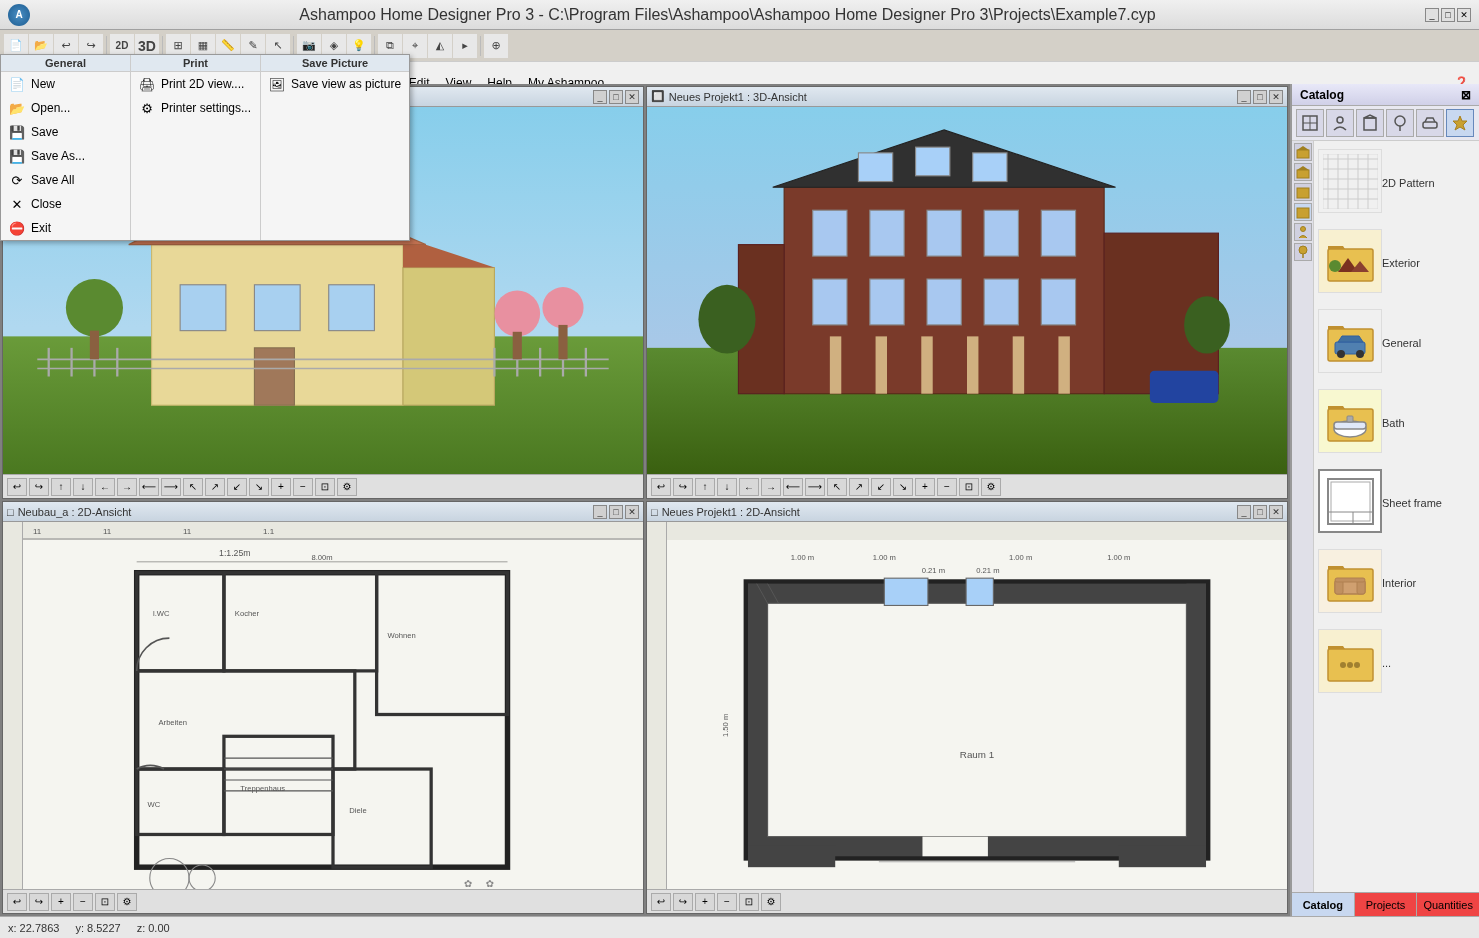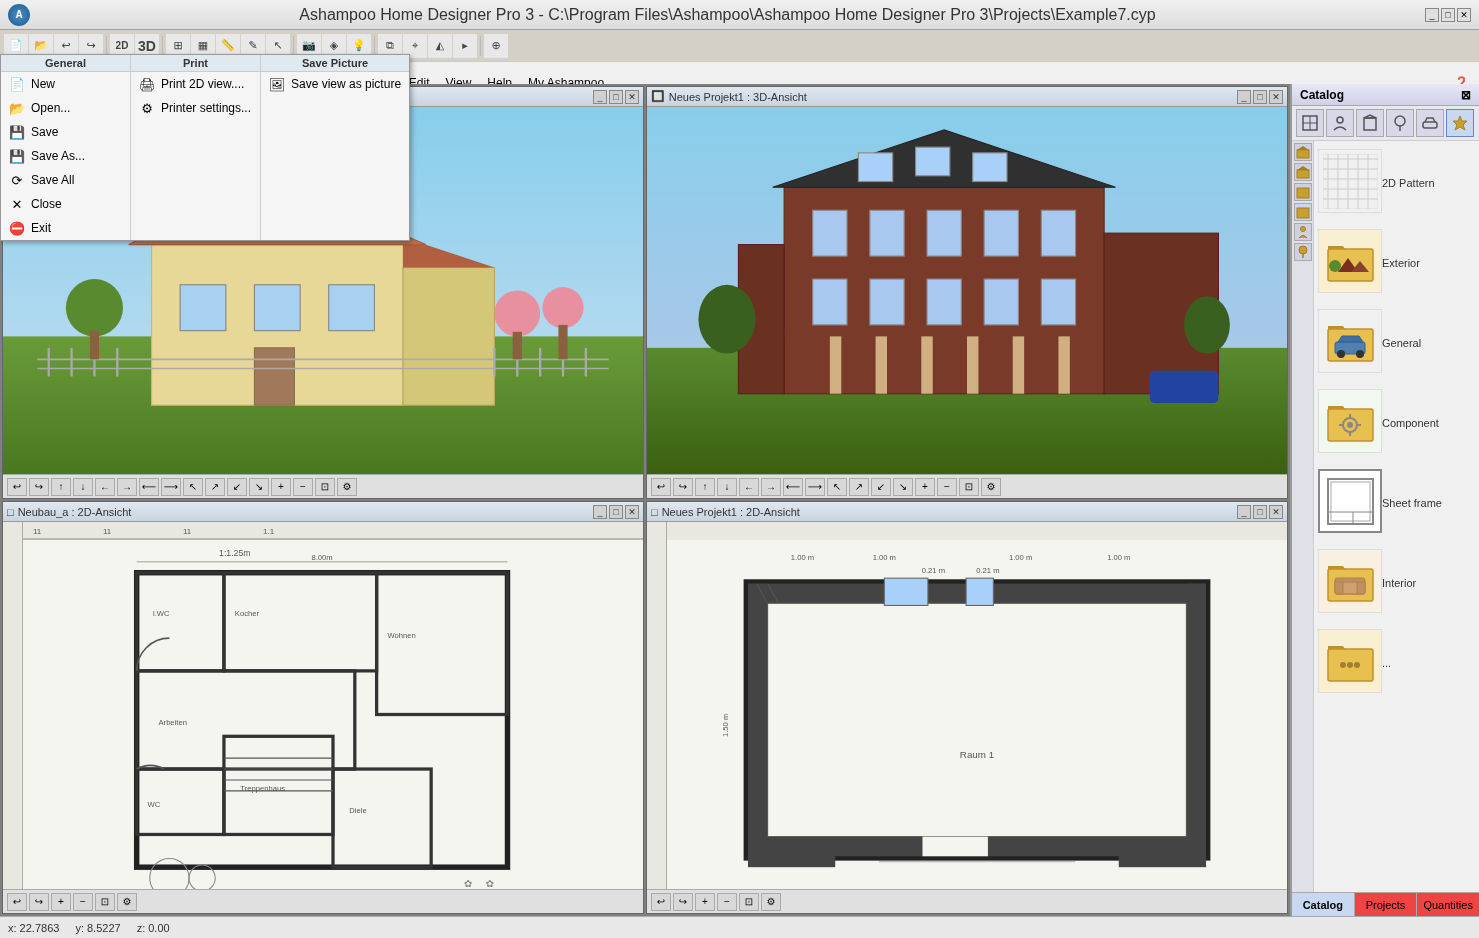--- a/index.html
+++ b/index.html
@@ -969,39 +969,37 @@
 
               <rect x="12" y="28" width="30" height="12" rx="2" fill="#5080b0" stroke="#3060a0" stroke-width="1"></rect>
               <path d="M15,28 L19,22 L36,22 L40,28 Z" fill="#4070a0" stroke="#3060a0" stroke-width="1"></path>
               <circle cx="18" cy="40" r="4" fill="#333"></circle>
               <circle cx="37" cy="40" r="4" fill="#333"></circle>
             </svg>
           </div>
           <span class="catalog-item-label">General</span>
         </div>
 
-
         <div class="catalog-item">
-          <div class="catalog-item-icon icon-component">
+          <div class="catalog-item-icon icon-bath">
             <svg width="55" height="55" viewBox="0 0 55 55">
-              <rect width="55" height="55" fill="#f0f8f0"></rect>
+              <rect width="55" height="55" fill="#f8f8d0"></rect>
 
               <rect x="5" y="15" width="45" height="32" rx="2" fill="#e8c050" stroke="#c09030" stroke-width="1.5"></rect>
               <path d="M5,15 L5,12 L20,12 L22,15 Z" fill="#c09030"></path>
 
-              <circle cx="27" cy="31" r="7" fill="none" stroke="#888" stroke-width="2"></circle>
-              <circle cx="27" cy="31" r="3" fill="#888"></circle>
-              <line x1="27" y1="20" x2="27" y2="24" stroke="#888" stroke-width="2"></line>
-              <line x1="27" y1="38" x2="27" y2="42" stroke="#888" stroke-width="2"></line>
-              <line x1="16" y1="31" x2="20" y2="31" stroke="#888" stroke-width="2"></line>
-              <line x1="34" y1="31" x2="38" y2="31" stroke="#888" stroke-width="2"></line>
+              <ellipse cx="27" cy="35" rx="16" ry="8" fill="#fff" stroke="#888" stroke-width="1.5"></ellipse>
+              <rect x="11" y="28" width="32" height="7" rx="3" fill="#e0e8f8" stroke="#888" stroke-width="1.5"></rect>
+
+              <rect x="24" y="22" width="6" height="6" rx="1" fill="#aaa" stroke="#888" stroke-width="1"></rect>
             </svg>
           </div>
-          <span class="catalog-item-label">Component</span>
-        </div>
+          <span class="catalog-item-label">Bath</span>
+        </div>
+
 
         <div class="catalog-item">
           <div class="catalog-item-icon icon-sheetframe">
             <svg width="55" height="55" viewBox="0 0 55 55">
               <rect width="55" height="55" fill="white"></rect>
 
               <rect x="5" y="5" width="45" height="45" fill="white" stroke="#888" stroke-width="2"></rect>
               <rect x="8" y="8" width="39" height="39" fill="none" stroke="#aaa" stroke-width="1"></rect>
 
               <line x1="5" y1="38" x2="50" y2="38" stroke="#888" stroke-width="1"></line>

